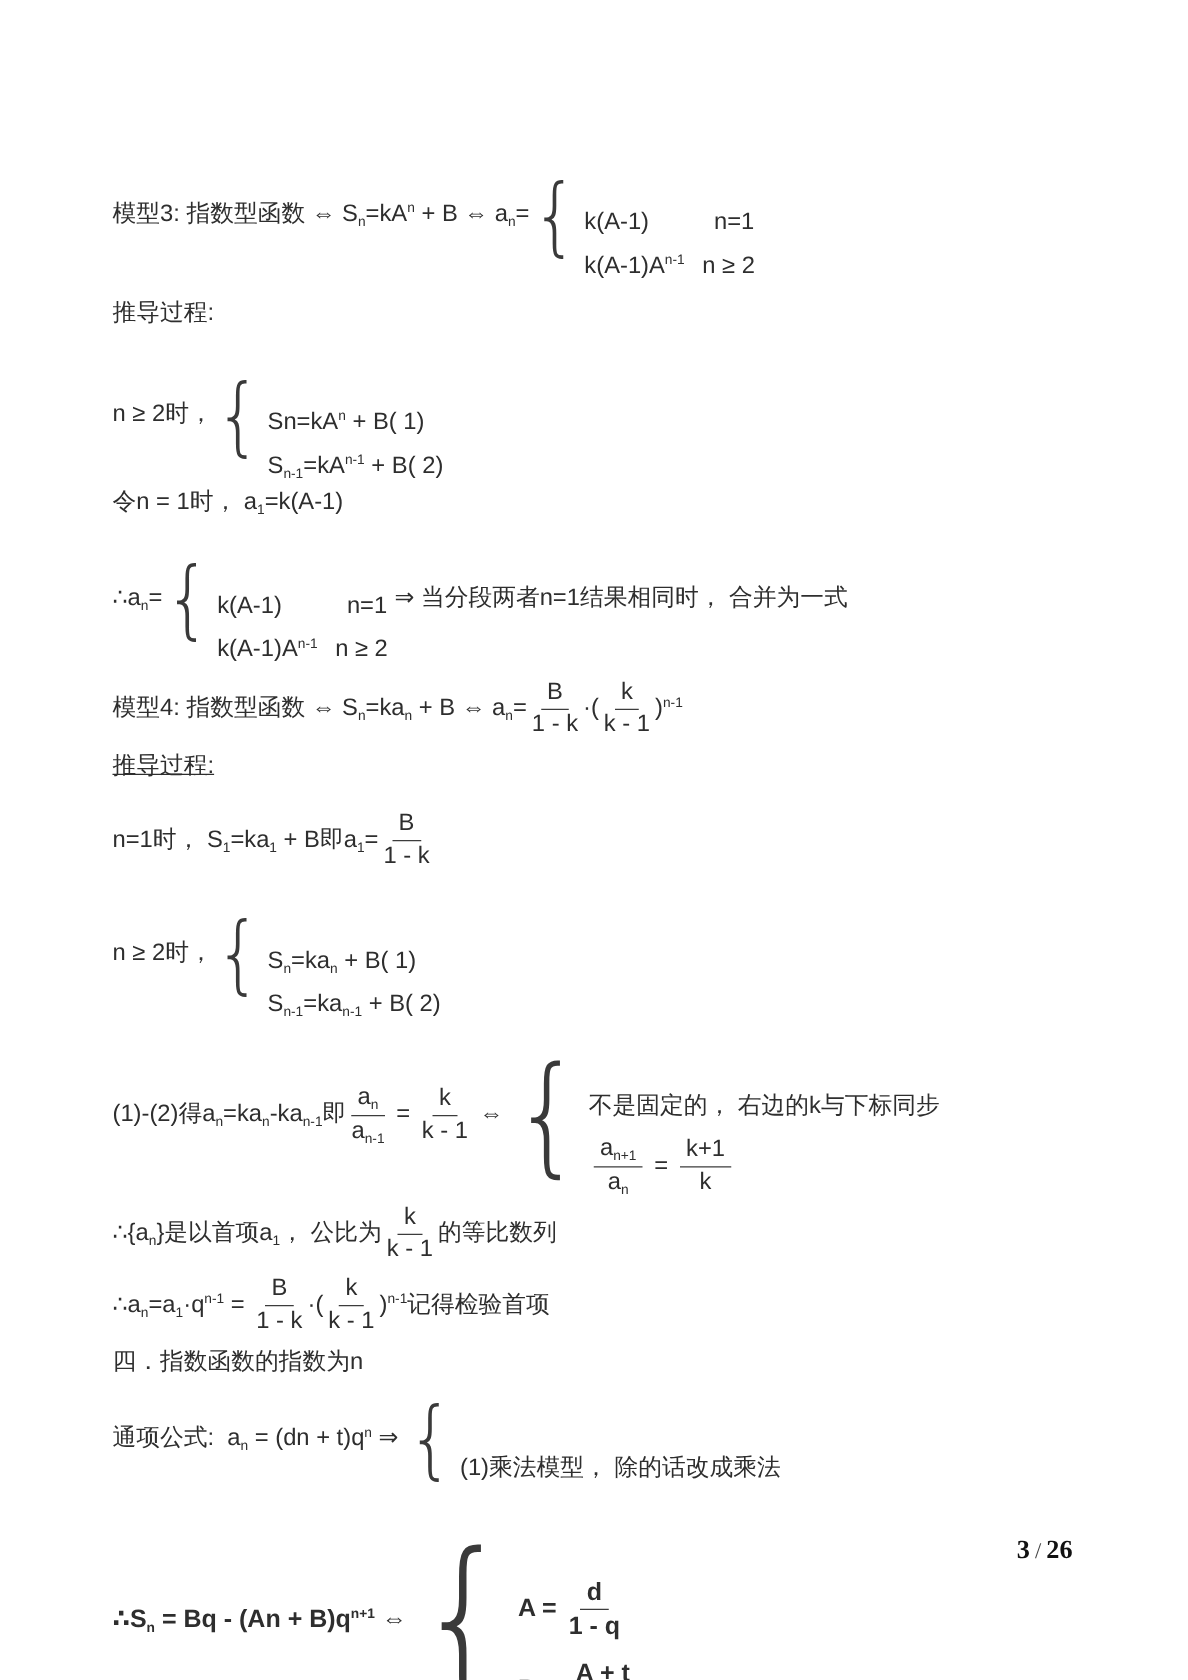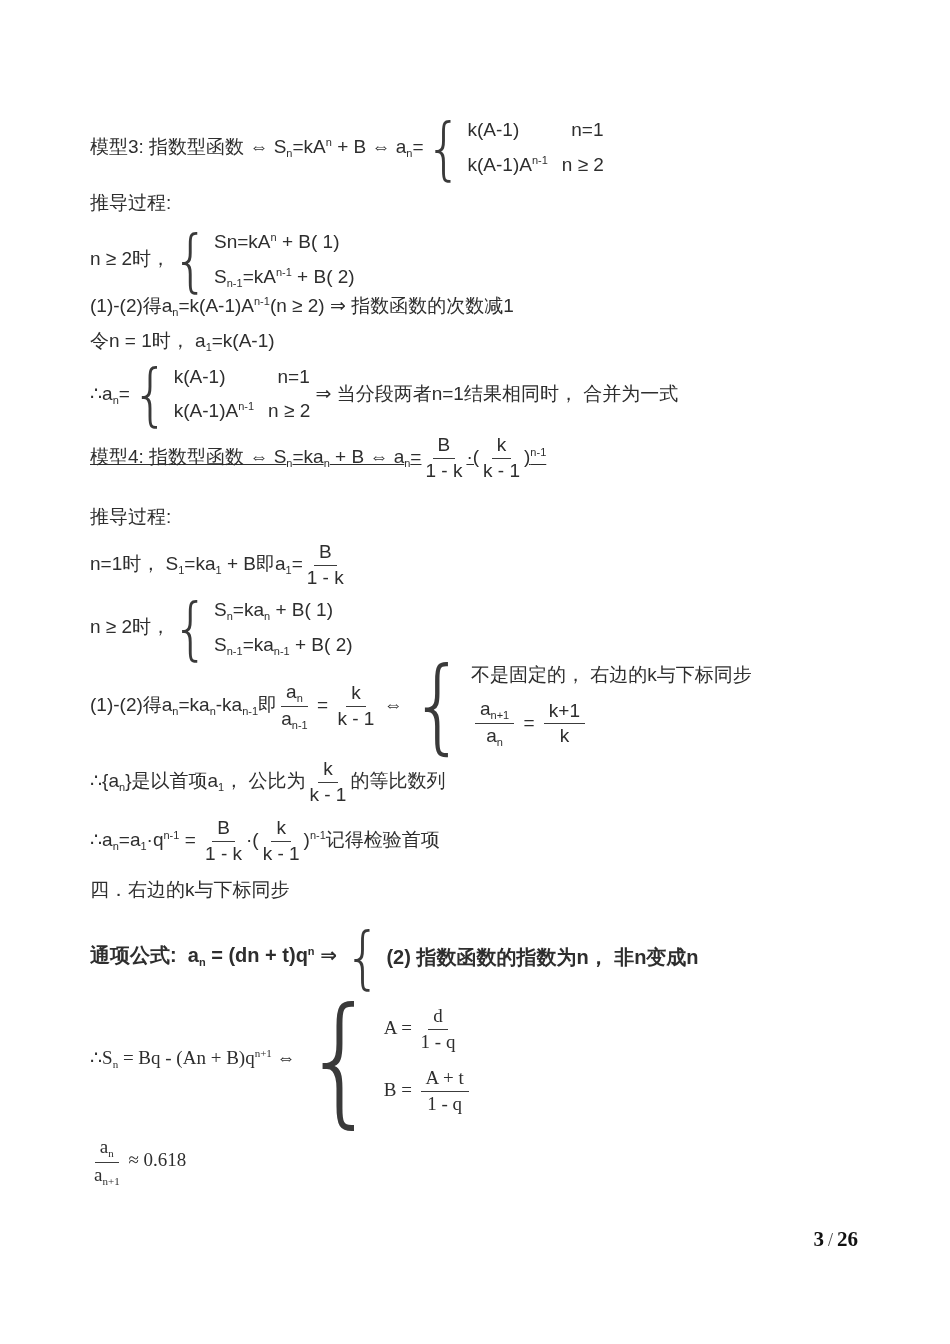--- a/index.html
+++ b/index.html
@@ -38,47 +38,46 @@
   .frac{display:inline-flex;flex-direction:column;align-items:center;
         vertical-align:middle;margin:0 4px;text-align:center;line-height:1.2;}
   .frac .num{border-bottom:1.2px solid #3c3c3c;padding:0 5px 1px;}
   .frac .den{padding-top:1px;}
   .cases{display:inline-flex;align-items:center;vertical-align:middle;margin-left:2px;}
   .brace{font-family:"DejaVu Sans",sans-serif;line-height:1;display:inline-block;
          transform:scaleY(1.18);margin-right:5px;color:#3a3a3a;font-weight:300;}
   .cases.small .brace{font-size:58px;}
   .cases.mid .brace{font-size:88px;}
   .cases.tall .brace{font-size:120px;}
-  .cases .rows{display:inline-flex;flex-direction:column;gap:10px;}
+  .cases .rows{display:inline-flex;flex-direction:column;gap:10px;margin-top:48px;}
   .cases.tall .rows{gap:14px;}
   .cases .row{white-space:pre;}
 
   .footer{position:absolute;right:92px;bottom:92px;
           font-family:"Liberation Serif","DejaVu Serif",serif;
           font-weight:700;font-size:21px;color:#111;}
   .footer .sep{font-weight:400;font-size:18px;color:#444;margin:0 4px;}
 </style>
 </head>
 <body>
 
 <div class="content">
     <div class="line"><span class="tx">模型3: 指数型函数 ⇔ S</span><span class="sub">n</span><span class="tx">=kA</span><span class="sup">n</span><span class="tx"> + B ⇔ a</span><span class="sub">n</span><span class="tx">=</span><span class="cases small"><span class="brace">{</span><span class="rows"><span class="row"><span class="tx">k(A-1)</span><span class="gap" style="width: 52px;"></span><span class="tx">n=1</span></span><span class="row"><span class="tx">k(A-1)A</span><span class="sup">n-1</span><span class="gap" style="width: 14px;"></span><span class="tx">n ≥ 2</span></span></span></span></div>
     <div class="line"><span class="tx">推导过程:</span></div>
     <div class="line"><span class="tx">n ≥ 2时，</span><span class="cases small"><span class="brace">{</span><span class="rows"><span class="row"><span class="tx">Sn=kA</span><span class="sup">n</span><span class="tx"> + B( 1)</span></span><span class="row"><span class="tx">S</span><span class="sub">n-1</span><span class="tx">=kA</span><span class="sup">n-1</span><span class="tx"> + B( 2)</span></span></span></span></div>
-    <div class="line"><span class="tx">(1)-(2)得a</span><span class="sub">n</span><span class="tx">=k(A-1)A</span><span class="sup">n-1</span><span class="tx">(n ≥ 2) ⇒ 指数函数的次数减1</span></div>
     <div class="line"><span class="tx">令n = 1时， a</span><span class="sub">1</span><span class="tx">=k(A-1)</span></div>
     <div class="line"><span class="tx">∴a</span><span class="sub">n</span><span class="tx">=</span><span class="cases small"><span class="brace">{</span><span class="rows"><span class="row"><span class="tx">k(A-1)</span><span class="gap" style="width: 52px;"></span><span class="tx">n=1</span></span><span class="row"><span class="tx">k(A-1)A</span><span class="sup">n-1</span><span class="gap" style="width: 14px;"></span><span class="tx">n ≥ 2</span></span></span></span><span class="tx"> ⇒ 当分段两者n=1结果相同时， 合并为一式</span></div>
     <div class="line"><span class="tx">模型4: 指数型函数 ⇔ S</span><span class="sub">n</span><span class="tx">=ka</span><span class="sub">n</span><span class="tx"> + B ⇔ a</span><span class="sub">n</span><span class="tx">=</span><span class="frac"><span class="num"><span class="tx">B</span></span><span class="den"><span class="tx">1 - k</span></span></span><span class="tx">·(</span><span class="frac"><span class="num"><span class="tx">k</span></span><span class="den"><span class="tx">k - 1</span></span></span><span class="tx">)</span><span class="sup">n-1</span></div>
     <div class="line"><span class="tx">推导过程:</span></div>
     <div class="line"><span class="tx">n=1时， S</span><span class="sub">1</span><span class="tx">=ka</span><span class="sub">1</span><span class="tx"> + B即a</span><span class="sub">1</span><span class="tx">=</span><span class="frac"><span class="num"><span class="tx">B</span></span><span class="den"><span class="tx">1 - k</span></span></span></div>
     <div class="line"><span class="tx">n ≥ 2时，</span><span class="cases small"><span class="brace">{</span><span class="rows"><span class="row"><span class="tx">S</span><span class="sub">n</span><span class="tx">=ka</span><span class="sub">n</span><span class="tx"> + B( 1)</span></span><span class="row"><span class="tx">S</span><span class="sub">n-1</span><span class="tx">=ka</span><span class="sub">n-1</span><span class="tx"> + B( 2)</span></span></span></span></div>
     <div class="line"><span class="tx">(1)-(2)得a</span><span class="sub">n</span><span class="tx">=ka</span><span class="sub">n</span><span class="tx">-ka</span><span class="sub">n-1</span><span class="tx">即</span><span class="frac"><span class="num"><span class="tx">a</span><span class="sub">n</span></span><span class="den"><span class="tx">a</span><span class="sub">n-1</span></span></span><span class="tx"> = </span><span class="frac"><span class="num"><span class="tx">k</span></span><span class="den"><span class="tx">k - 1</span></span></span><span class="tx"> ⇔ </span><span class="cases mid"><span class="brace">{</span><span class="rows"><span class="row"><span class="tx">不是固定的， 右边的k与下标同步</span></span><span class="row"><span class="frac"><span class="num"><span class="tx">a</span><span class="sub">n+1</span></span><span class="den"><span class="tx">a</span><span class="sub">n</span></span></span><span class="tx"> = </span><span class="frac"><span class="num"><span class="tx">k+1</span></span><span class="den"><span class="tx">k</span></span></span></span></span></span></div>
     <div class="line"><span class="tx">∴{a</span><span class="sub">n</span><span class="tx">}是以首项a</span><span class="sub">1</span><span class="tx">， 公比为</span><span class="frac"><span class="num"><span class="tx">k</span></span><span class="den"><span class="tx">k - 1</span></span></span><span class="tx">的等比数列</span></div>
     <div class="line"><span class="tx">∴a</span><span class="sub">n</span><span class="tx">=a</span><span class="sub">1</span><span class="tx">·q</span><span class="sup">n-1</span><span class="tx"> = </span><span class="frac"><span class="num"><span class="tx">B</span></span><span class="den"><span class="tx">1 - k</span></span></span><span class="tx">·(</span><span class="frac"><span class="num"><span class="tx">k</span></span><span class="den"><span class="tx">k - 1</span></span></span><span class="tx">)</span><span class="sup">n-1</span><span class="tx">记得检验首项</span></div>
-    <div class="line"><span class="tx">四．右边的k与下标同步</span></div>
-    <div class="line"><span class="tx">通项公式:  a</span><span class="sub">n</span><span class="tx"> = (dn + t)q</span><span class="sup">n</span><span class="tx"> ⇒ </span><span class="cases small"><span class="brace">{</span><span class="rows"><span class="row"><span class="tx">(2) 指数函数的指数为n， 非n变成n</span></span></span></span></div>
+    <div class="line"><span class="tx">四．指数函数的指数为n</span></div>
+    <div class="line"><span class="tx">通项公式:  a</span><span class="sub">n</span><span class="tx"> = (dn + t)q</span><span class="sup">n</span><span class="tx"> ⇒ </span><span class="cases small"><span class="brace">{</span><span class="rows"><span class="row"><span class="tx">(1)乘法模型， 除的话改成乘法</span></span></span></span></div>
     <div class="line"><span class="tx">∴S</span><span class="sub">n</span><span class="tx"> = Bq - (An + B)q</span><span class="sup">n+1</span><span class="tx"> ⇔ </span><span class="cases tall"><span class="brace">{</span><span class="rows"><span class="row"><span class="tx">A = </span><span class="frac"><span class="num"><span class="tx">d</span></span><span class="den"><span class="tx">1 - q</span></span></span></span><span class="row"><span class="tx">B = </span><span class="frac"><span class="num"><span class="tx">A + t</span></span><span class="den"><span class="tx">1 - q</span></span></span></span></span></span></div>
     <div class="line"><span class="frac"><span class="num"><span class="tx">a</span><span class="sub">n</span></span><span class="den"><span class="tx">a</span><span class="sub">n+1</span></span></span><span class="tx"> ≈ 0.618</span></div>
   </div>
 
 <div class="footer">
   <span>3</span><span class="sep">/</span><span>26</span>
 </div>
 
 </body></html>

